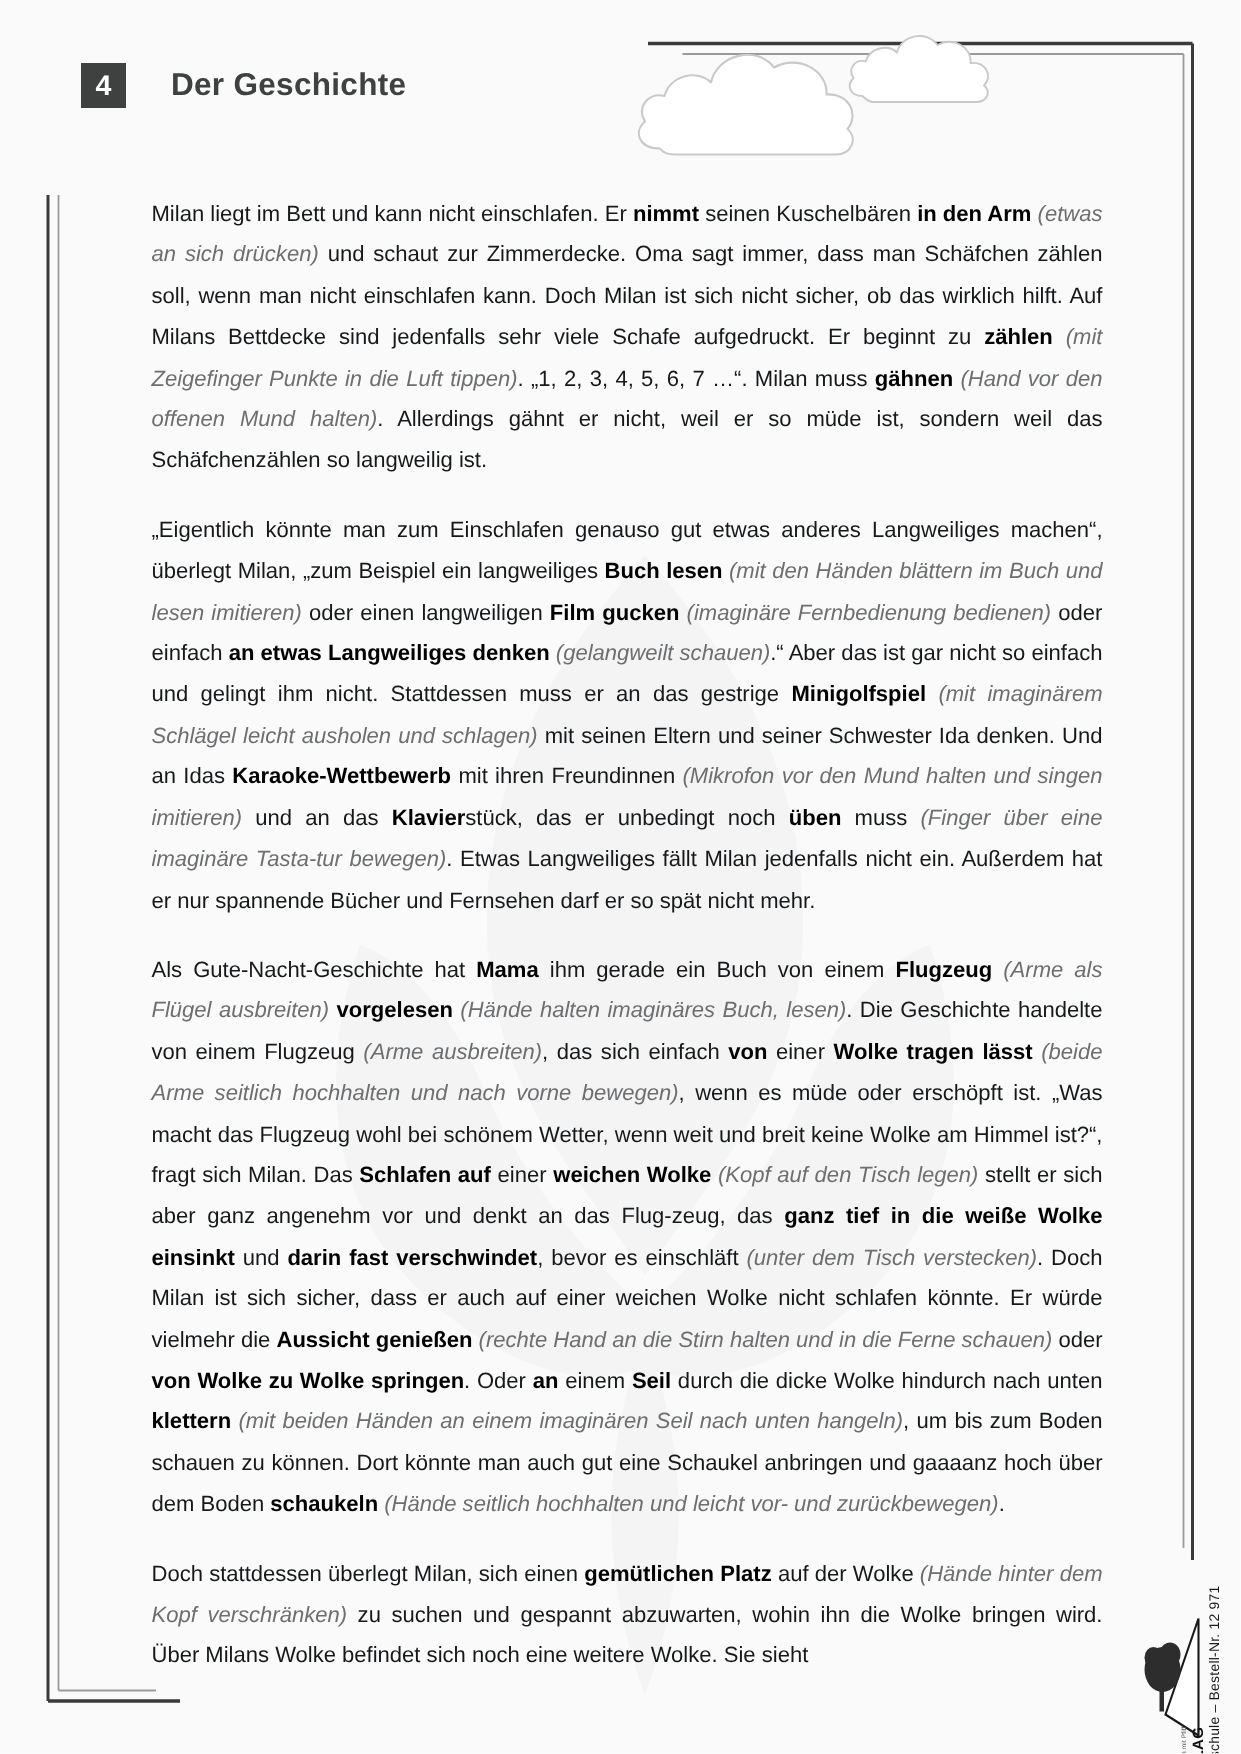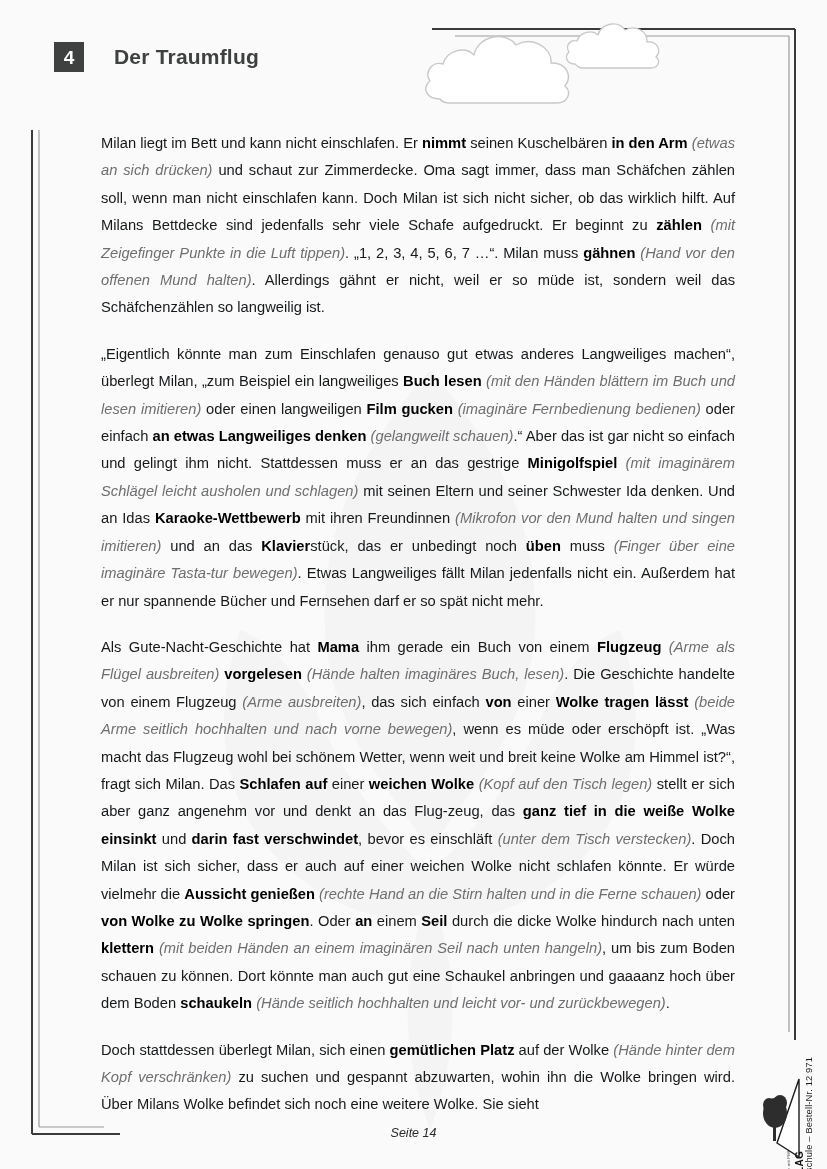--- a/index.html
+++ b/index.html
@@ -208,31 +208,30 @@
     <g>
       <path d="M20 85 C6 85 2 74 10 67 C4 58 12 47 23 50 C27 36 45 32 54 41 C58 22 85 16 96 31 C112 22 132 33 131 49 C146 48 153 62 145 72 C152 78 148 89 137 89 L30 89 C26 89 22 88 20 85 Z" fill="#ffffff" stroke="#c9c9c9" stroke-width="1.4" stroke-linejoin="round"></path>
     </g>
     <g>
       <path d="M155 50 C147 50 144 43 149 38 C145 32 150 25 157 27 C160 18 172 15 178 21 C181 9 198 6 205 16 C216 10 228 18 227 28 C237 27 242 36 236 43 C241 47 238 54 231 54 L162 54 C159 54 157 52 155 50 Z" fill="#ffffff" stroke="#c9c9c9" stroke-width="1.3" stroke-linejoin="round"></path>
     </g>
   </svg>
 
   <div class="header">
     <div class="chapter-badge">4</div>
-    <div class="chapter-title">Der Traumflug</div>
+    <div class="chapter-title">Der Geschichte</div>
   </div>
 
   <div class="content" id="story-body">
       <p><span>Milan liegt im Bett und kann nicht einschlafen. Er </span><b>nimmt</b><span> seinen Kuschelbären </span><b>in den Arm</b><span> </span><i>(etwas an sich drücken)</i><span> und schaut zur Zimmerdecke. Oma sagt immer, dass man Schäfchen zählen soll, wenn man nicht einschlafen kann. Doch Milan ist sich nicht sicher, ob das wirklich hilft. Auf Milans Bettdecke sind jedenfalls sehr viele Schafe aufgedruckt. Er beginnt zu </span><b>zählen</b><span> </span><i>(mit Zeigefinger Punkte in die Luft tippen)</i><span>. „1, 2, 3, 4, 5, 6, 7 …“. Milan muss </span><b>gähnen</b><span> </span><i>(Hand vor den offenen Mund halten)</i><span>. Allerdings gähnt er nicht, weil er so müde ist, sondern weil das Schäfchenzählen so langweilig ist.</span></p>
       <p><span>„Eigentlich könnte man zum Einschlafen genauso gut etwas anderes Langweiliges machen“, überlegt Milan, „zum Beispiel ein langweiliges </span><b>Buch lesen</b><span> </span><i>(mit den Händen blättern im Buch und lesen imitieren)</i><span> oder einen langweiligen </span><b>Film gucken</b><span> </span><i>(imaginäre Fernbedienung bedienen)</i><span> oder einfach </span><b>an etwas Langweiliges denken</b><span> </span><i>(gelangweilt schauen)</i><span>.“ Aber das ist gar nicht so einfach und gelingt ihm nicht. Stattdessen muss er an das gestrige </span><b>Minigolfspiel</b><span> </span><i>(mit imaginärem Schlägel leicht ausholen und schlagen)</i><span> mit seinen Eltern und seiner Schwester Ida denken. Und an Idas </span><b>Karaoke-Wettbewerb</b><span> mit ihren Freundinnen </span><i>(Mikrofon vor den Mund halten und singen imitieren)</i><span> und an das </span><b>Klavier</b><span>stück, das er unbedingt noch </span><b>üben</b><span> muss </span><i>(Finger über eine imaginäre Tasta-tur bewegen)</i><span>. Etwas Langweiliges fällt Milan jedenfalls nicht ein. Außerdem hat er nur spannende Bücher und Fernsehen darf er so spät nicht mehr.</span></p>
       <p><span>Als Gute-Nacht-Geschichte hat </span><b>Mama</b><span> ihm gerade ein Buch von einem </span><b>Flugzeug</b><span> </span><i>(Arme als Flügel ausbreiten)</i><span> </span><b>vorgelesen</b><span> </span><i>(Hände halten imaginäres Buch, lesen)</i><span>. Die Geschichte handelte von einem Flugzeug </span><i>(Arme ausbreiten)</i><span>, das sich einfach </span><b>von</b><span> einer </span><b>Wolke tragen lässt</b><span> </span><i>(beide Arme seitlich hochhalten und nach vorne bewegen)</i><span>, wenn es müde oder erschöpft ist. „Was macht das Flugzeug wohl bei schönem Wetter, wenn weit und breit keine Wolke am Himmel ist?“, fragt sich Milan. Das </span><b>Schlafen auf</b><span> einer </span><b>weichen Wolke</b><span> </span><i>(Kopf auf den Tisch legen)</i><span> stellt er sich aber ganz angenehm vor und denkt an das Flug-zeug, das </span><b>ganz tief in die weiße Wolke einsinkt</b><span> und </span><b>darin fast verschwindet</b><span>, bevor es einschläft </span><i>(unter dem Tisch verstecken)</i><span>. Doch Milan ist sich sicher, dass er auch auf einer weichen Wolke nicht schlafen könnte. Er würde vielmehr die </span><b>Aussicht genießen</b><span> </span><i>(rechte Hand an die Stirn halten und in die Ferne schauen)</i><span> oder </span><b>von Wolke zu Wolke springen</b><span>. Oder </span><b>an</b><span> einem </span><b>Seil</b><span> durch die dicke Wolke hindurch nach unten </span><b>klettern</b><span> </span><i>(mit beiden Händen an einem imaginären Seil nach unten hangeln)</i><span>, um bis zum Boden schauen zu können. Dort könnte man auch gut eine Schaukel anbringen und gaaaanz hoch über dem Boden </span><b>schaukeln</b><span> </span><i>(Hände seitlich hochhalten und leicht vor- und zurückbewegen)</i><span>.</span></p>
       <p><span>Doch stattdessen überlegt Milan, sich einen </span><b>gemütlichen Platz</b><span> auf der Wolke </span><i>(Hände hinter dem Kopf verschränken)</i><span> zu suchen und gespannt abzuwarten, wohin ihn die Wolke bringen wird. Über Milans Wolke befindet sich noch eine weitere Wolke. Sie sieht</span></p>
     </div>
 
-  <div class="footer-page">Seite 14</div>
 
   <div class="sidebar">
     <div class="sidebar-text">
       <span class="sidebar-line one">Bewegungsgeschichten</span>
       <span class="sidebar-line">Mitmachgeschichten für Kindergarten und Grundschule  –  Bestell-Nr. 12 971</span>
     </div>
 
     <svg class="publisher-logo" viewBox="0 0 46 96" xmlns="http://www.w3.org/2000/svg">
       <path d="M16 78 L38 92 L38 14 Z" fill="#ffffff" stroke="#1a1a1a" stroke-width="1.4"></path>
       <ellipse cx="14" cy="48" rx="12" ry="15" fill="#2d2d2d"></ellipse>

